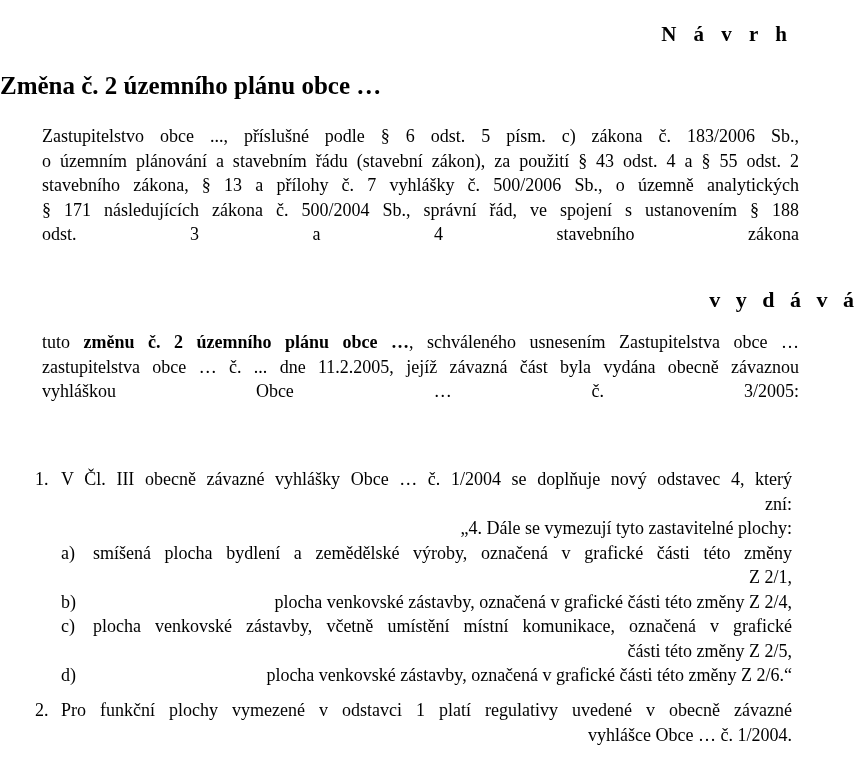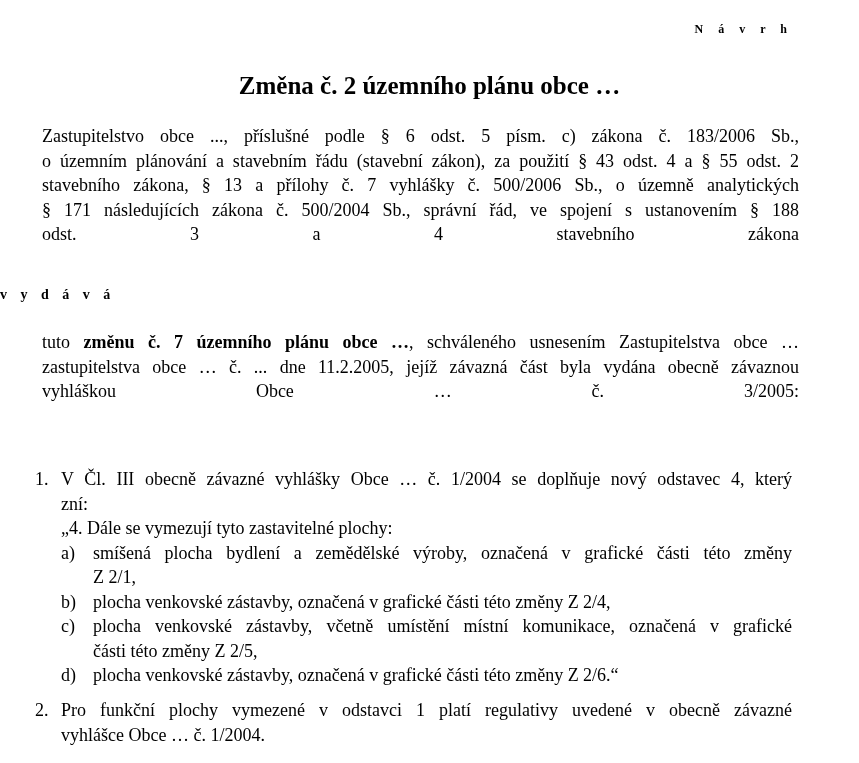--- a/index.html
+++ b/index.html
@@ -4,43 +4,43 @@
 <style>
   html, body { margin: 0; padding: 0; background: #ffffff; }
   body {
     width: 859px; height: 763px; overflow: hidden; position: relative;
     font-family: "Liberation Serif", "DejaVu Serif", serif;
     color: #000; font-size: 18px;
   }
   .page { position: absolute; left: 0; top: 0; width: 859px; height: 763px; }
   .navrh {
     position: absolute; right: 66px; top: 22px;
-    font-weight: bold; font-size: 12px; letter-spacing: 6px;
+    font-weight: bold; font-size: 21px; letter-spacing: 6px;
   }
   .title {
-    position: absolute; left: 0; width: 859px; top: 72px; text-align: center;
+    position: absolute; left: 0; width: 859px; top: 72px; 
     font-weight: bold; font-size: 25px;
   }
   .para {
     position: absolute; left: 42px; width: 757px;
     line-height: 24.5px; text-align: justify; text-align-last: left;
   }
   .para .line { display: block; text-align: justify; text-align-last: justify; white-space: nowrap; }
   .intro { top: 124px; }
   .vydava {
-    position: absolute; left: 0; width: 859px; top: 287px; text-align: left;
-    font-weight: bold; font-size: 14px; letter-spacing: 5px;
+    position: absolute; left: 0; width: 859px; top: 287px; text-align: right;
+    font-weight: bold; font-size: 22px; letter-spacing: 5px;
   }
   .issue { top: 330px; }
   .item {
     position: absolute; left: 35px; width: 757px; line-height: 24.5px;
   }
   .item .num { position: absolute; left: 0; top: 0; }
   .item .body { margin-left: 26px; }
-  .line { display: block; white-space: nowrap; }
+  .line { display: block; white-space: nowrap; text-align: right; }
   .j { text-align: justify; text-align-last: justify; }
   .sub { position: relative; margin-left: 0; }
   .sub .letter { position: absolute; left: 0; top: 0; }
   .sub .stext { margin-left: 32px; }
   .item1 { top: 467px; }
   .item2 { top: 698px; }
   b { font-weight: bold; }
 </style>
 </head>
 <body>
@@ -55,21 +55,21 @@
     <span class="line j">Zastupitelstvo obce ..., příslušné podle § 6 odst. 5 písm. c) zákona č. 183/2006 Sb.,</span>
     <span class="line j">o územním plánování a stavebním řádu (stavební zákon), za použití § 43 odst. 4 a § 55 odst. 2</span>
     <span class="line j">stavebního zákona, § 13 a přílohy č. 7 vyhlášky č. 500/2006 Sb., o územně analytických</span>
     <span class="line j">§ 171  následujících zákona č. 500/2004 Sb., správní řád, ve spojení s ustanovením § 188</span>
     <span class="line">odst. 3 a 4 stavebního zákona</span>
   </div>
 
   <div class="vydava">v y d á v á</div>
 
   <div class="para issue">
-    <span class="line j"><span>tuto </span><b>změnu č. 7 územního plánu obce …</b><span>, schváleného usnesením Zastupitelstva obce …</span></span>
+    <span class="line j"><span>tuto </span><b>změnu č. 2 územního plánu obce …</b><span>, schváleného usnesením Zastupitelstva obce …</span></span>
     <span class="line j">zastupitelstva obce … č. ... dne 11.2.2005, jejíž závazná část byla vydána obecně závaznou</span>
     <span class="line">vyhláškou Obce … č. 3/2005:</span>
   </div>
 
   <div class="item item1">
     <span class="num">1.</span>
     <div class="body">
       <span class="line j">V Čl. III obecně závazné vyhlášky Obce … č. 1/2004 se doplňuje nový odstavec 4, který</span>
       <span class="line">zní:</span>
       <span class="line">„4. Dále se vymezují tyto zastavitelné plochy:</span>

